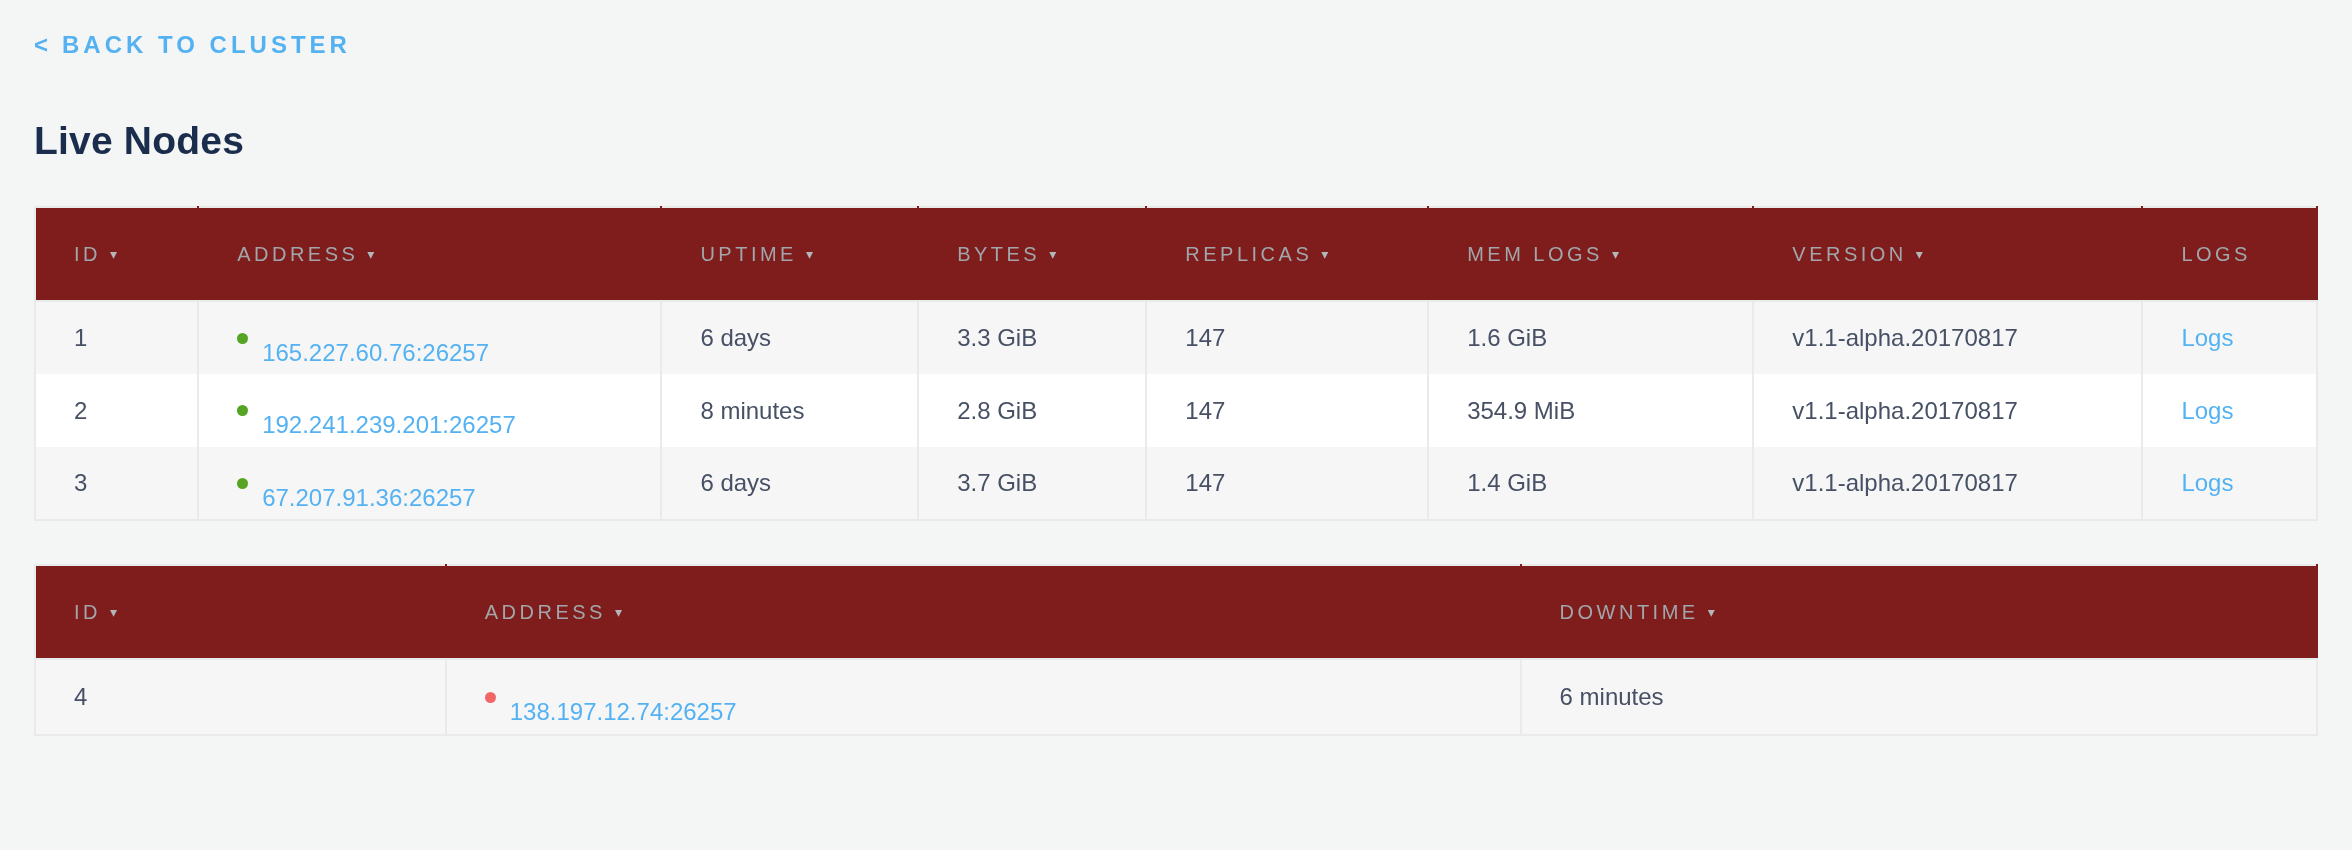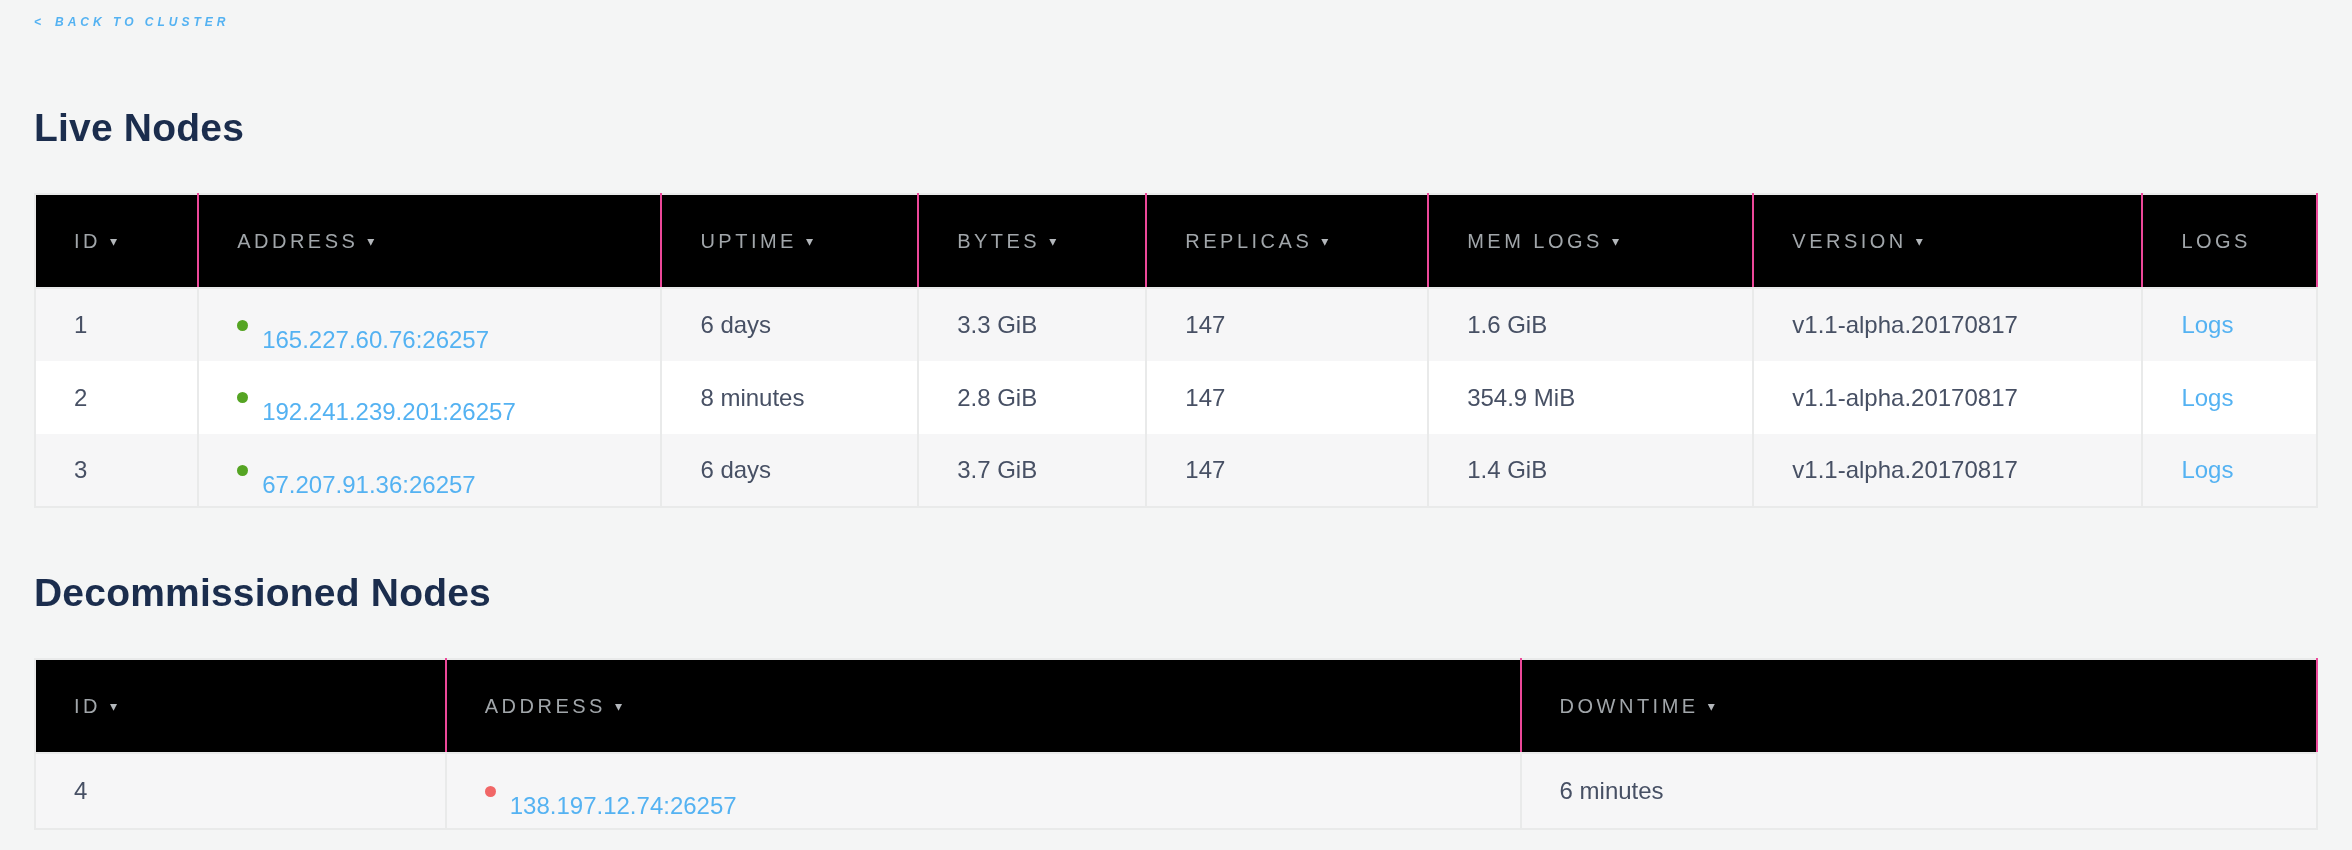--- a/index.html
+++ b/index.html
@@ -8,54 +8,53 @@
     height: 850px;
     overflow: hidden;
     background: #f4f5f5;
     font-family: "Liberation Sans", "DejaVu Sans", sans-serif;
   }
   .container { padding: 0 34px; }
 
   
   .back-link {
     display: inline-block;
-    margin-top: 15px;
-    font-size: 12px;
+    margin-top: 31px;
+    font-size: 24px;
     font-weight: 700;
     letter-spacing: 4px;
     color: #54b2f2;
     text-decoration: none;
     cursor: pointer;
-    font-style: italic;
   }
   .back-link .chev { margin-right: 10px; }
 
   
   h1.section-title {
     font-size: 39px;
     font-weight: 700;
     color: #1b2d4d;
     letter-spacing: 0.2px;
   }
-  h1.live-title { margin-top: 76px; }
+  h1.live-title { margin-top: 60px; }
   h1.decom-title { margin-top: 63px; }
 
   
   table.nodes {
     margin-top: 43px;
     width: 100%;
     border-collapse: collapse;
     table-layout: fixed;
     border: 2px solid #e9eaea;
   }
   table.nodes th {
     height: 94px;
-    background: #000000;
+    background: #7f1d1d;
     border-left: 2px solid #e9eaea;
-    border-right: 2px solid #ec4899;
+    border-right: 2px solid #7f1d1d;
     border-bottom: 2px solid #e9eaea;
     text-align: left;
     padding-left: 38px;
     font-size: 20px;
     font-weight: 400;
     letter-spacing: 3.5px;
     color: #a1a6aa;
     white-space: nowrap;
     cursor: pointer;
   }
@@ -186,21 +185,20 @@
         <td>6 days</td>
         <td>3.7 GiB</td>
         <td>147</td>
         <td>1.4 GiB</td>
         <td>v1.1-alpha.20170817</td>
         <td><a class="cell-link">Logs</a></td>
       </tr>
     </tbody>
   </table>
 
-  <h1 class="section-title decom-title">Decommissioned Nodes</h1>
 
   <table class="nodes decom">
     <colgroup>
       <col class="dcol-id">
         <col class="dcol-address">
         <col class="dcol-downtime">
     </colgroup>
     <thead>
       <tr>
         <th><span>ID</span><span class="sort-arrow">▾</span></th>

